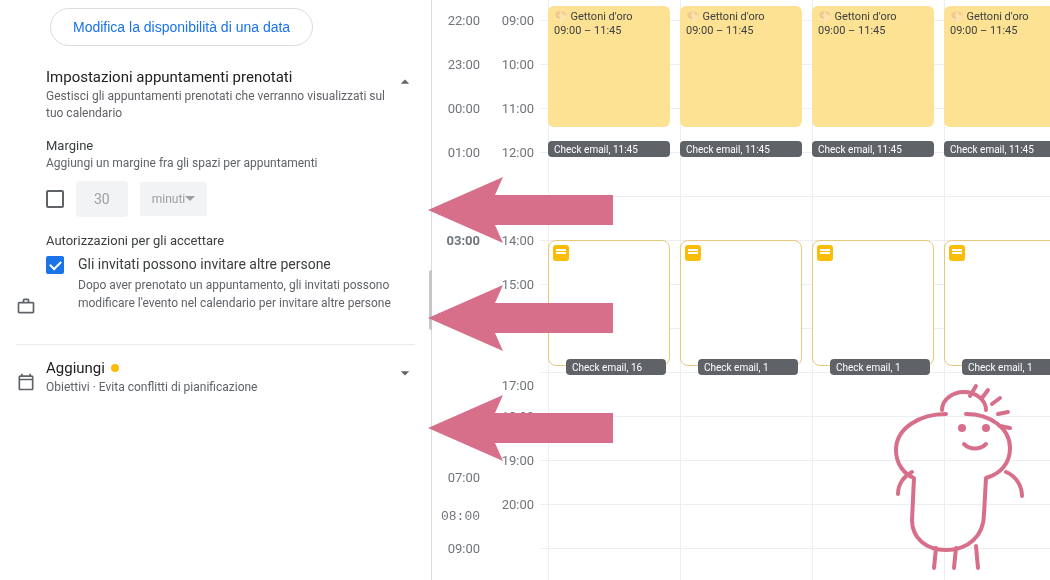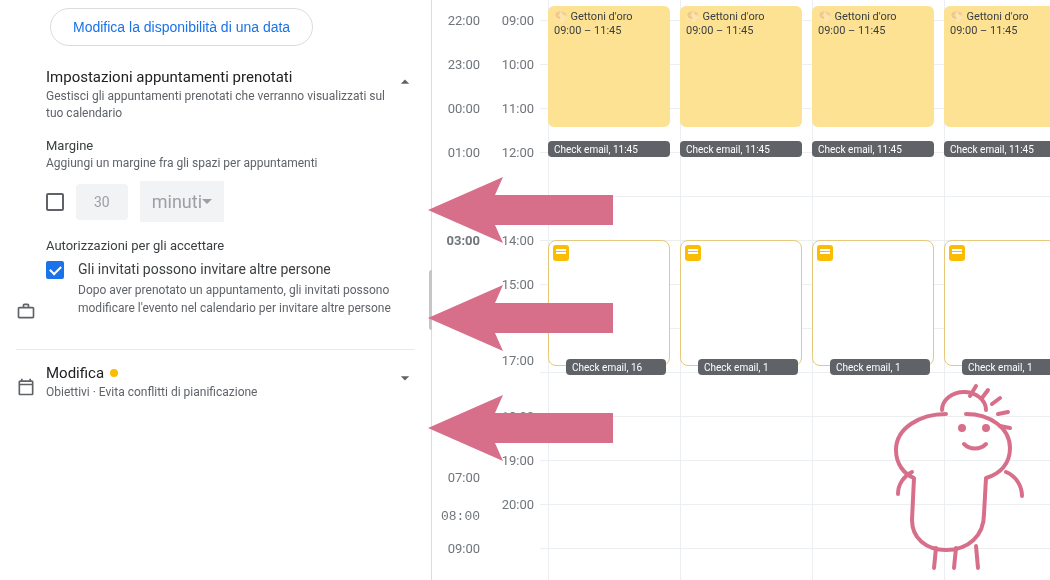--- a/index.html
+++ b/index.html
@@ -95,21 +95,21 @@
   color: #9aa0a6;
   font-size: 14px;
   min-width: 48px;
   text-align: center;
 }
 .unit-select {
   background: #f1f3f4;
   border-radius: 0;
   padding: 10px 12px;
   color: #9aa0a6;
-  font-size: 18px;
+  font-size: 12px;
   display: flex;
   align-items: center;
   gap: 0;
 }
 .unit-select svg { width: 10px; height: 10px; fill: #9aa0a6; }
 
 .perm-row { display: flex; gap: 14px; margin-top: 8px; }
 .perm-text-title { font-size: 14px; color: #3c4043; margin-bottom: 4px; }
 .perm-text-desc { font-size: 12px; color: #5f6368; line-height: 1.5; }
 
@@ -293,21 +293,21 @@
       <div class="section">
         <div class="section-icon">
           <svg viewBox="0 0 24 24">
               <path d="M19 4h-1V2h-2v2H8V2H6v2H5c-1.1 0-2 .9-2 2v14c0 1.1.9 2 2 2h14c1.1 0 2-.9 2-2V6c0-1.1-.9-2-2-2zm0 16H5V10h14v10zM5 8V6h14v2H5z"></path>
             </svg>
         </div>
         <div class="section-body">
           <div class="section-head">
             <div>
               <div class="section-title calendari-sub">
-                <span>Modifica</span>
+                <span>Aggiungi</span>
                 <span class="yellow-dot"></span>
               </div>
               <div class="section-sub">Obiettivi · Evita conflitti di pianificazione</div>
             </div>
             <div class="chevron">
               <svg viewBox="0 0 24 24">
                   <path d="M7 10l5 5 5-5z"></path>
                 </svg>
             </div>
           </div>
@@ -332,21 +332,21 @@
           <div class="time-label" style="top: 548px;">09:00</div>
         </div>
       <div class="time-col col2" id="timecol2">
           <div class="time-label" style="top: 20px;">09:00</div>
           <div class="time-label" style="top: 64px;">10:00</div>
           <div class="time-label" style="top: 108px;">11:00</div>
           <div class="time-label" style="top: 152px;">12:00</div>
           <div class="time-label" style="top: 240px;">14:00</div>
           <div class="time-label" style="top: 284px;">15:00</div>
           <div class="time-label" style="top: 328px;">16:00</div>
-          <div class="time-label" style="top: 360px; text-align: right;">17:00</div>
+          <div class="time-label" style="top: 385px; text-align: right;">17:00</div>
           <div class="time-label" style="top: 416px;">18:00</div>
           <div class="time-label" style="top: 460px;">19:00</div>
           <div class="time-label" style="top: 504px;">20:00</div>
         </div>
       <div class="grid" id="grid">
           <div class="hour-line" style="top: 20px;"></div>
           <div class="hour-line" style="top: 64px;"></div>
           <div class="hour-line" style="top: 108px;"></div>
           <div class="hour-line" style="top: 152px;"></div>
           <div class="hour-line" style="top: 196px;"></div>

